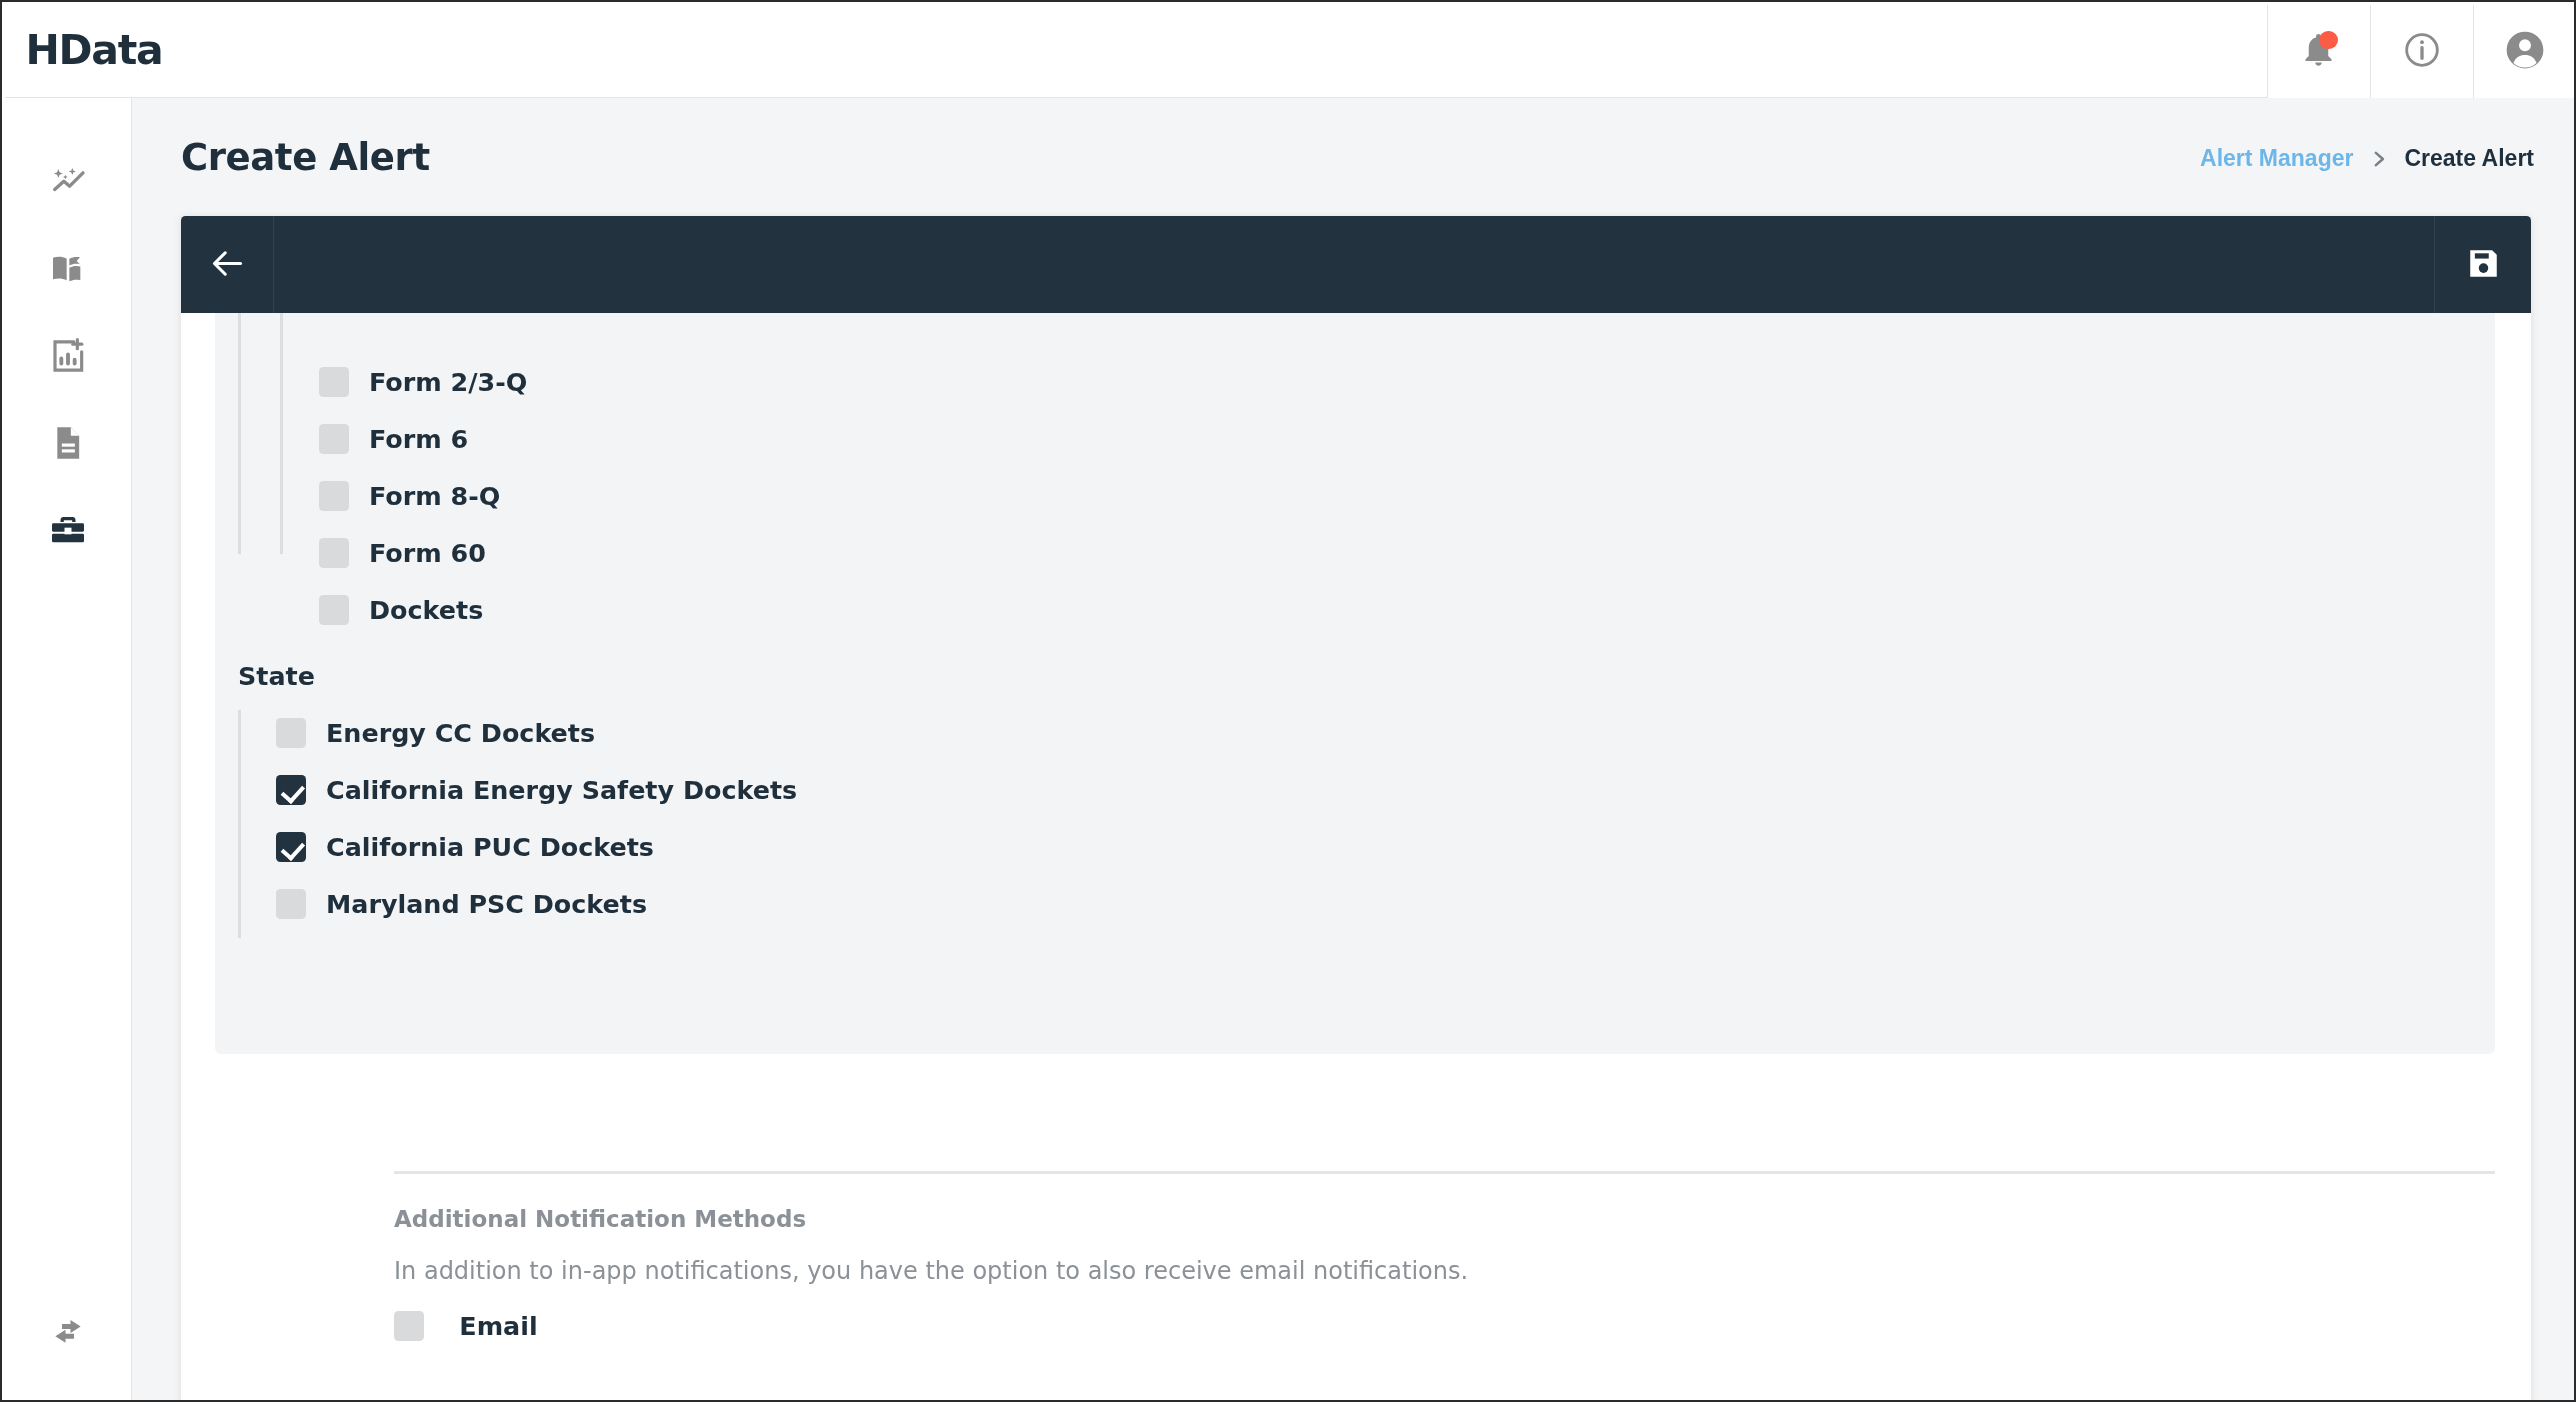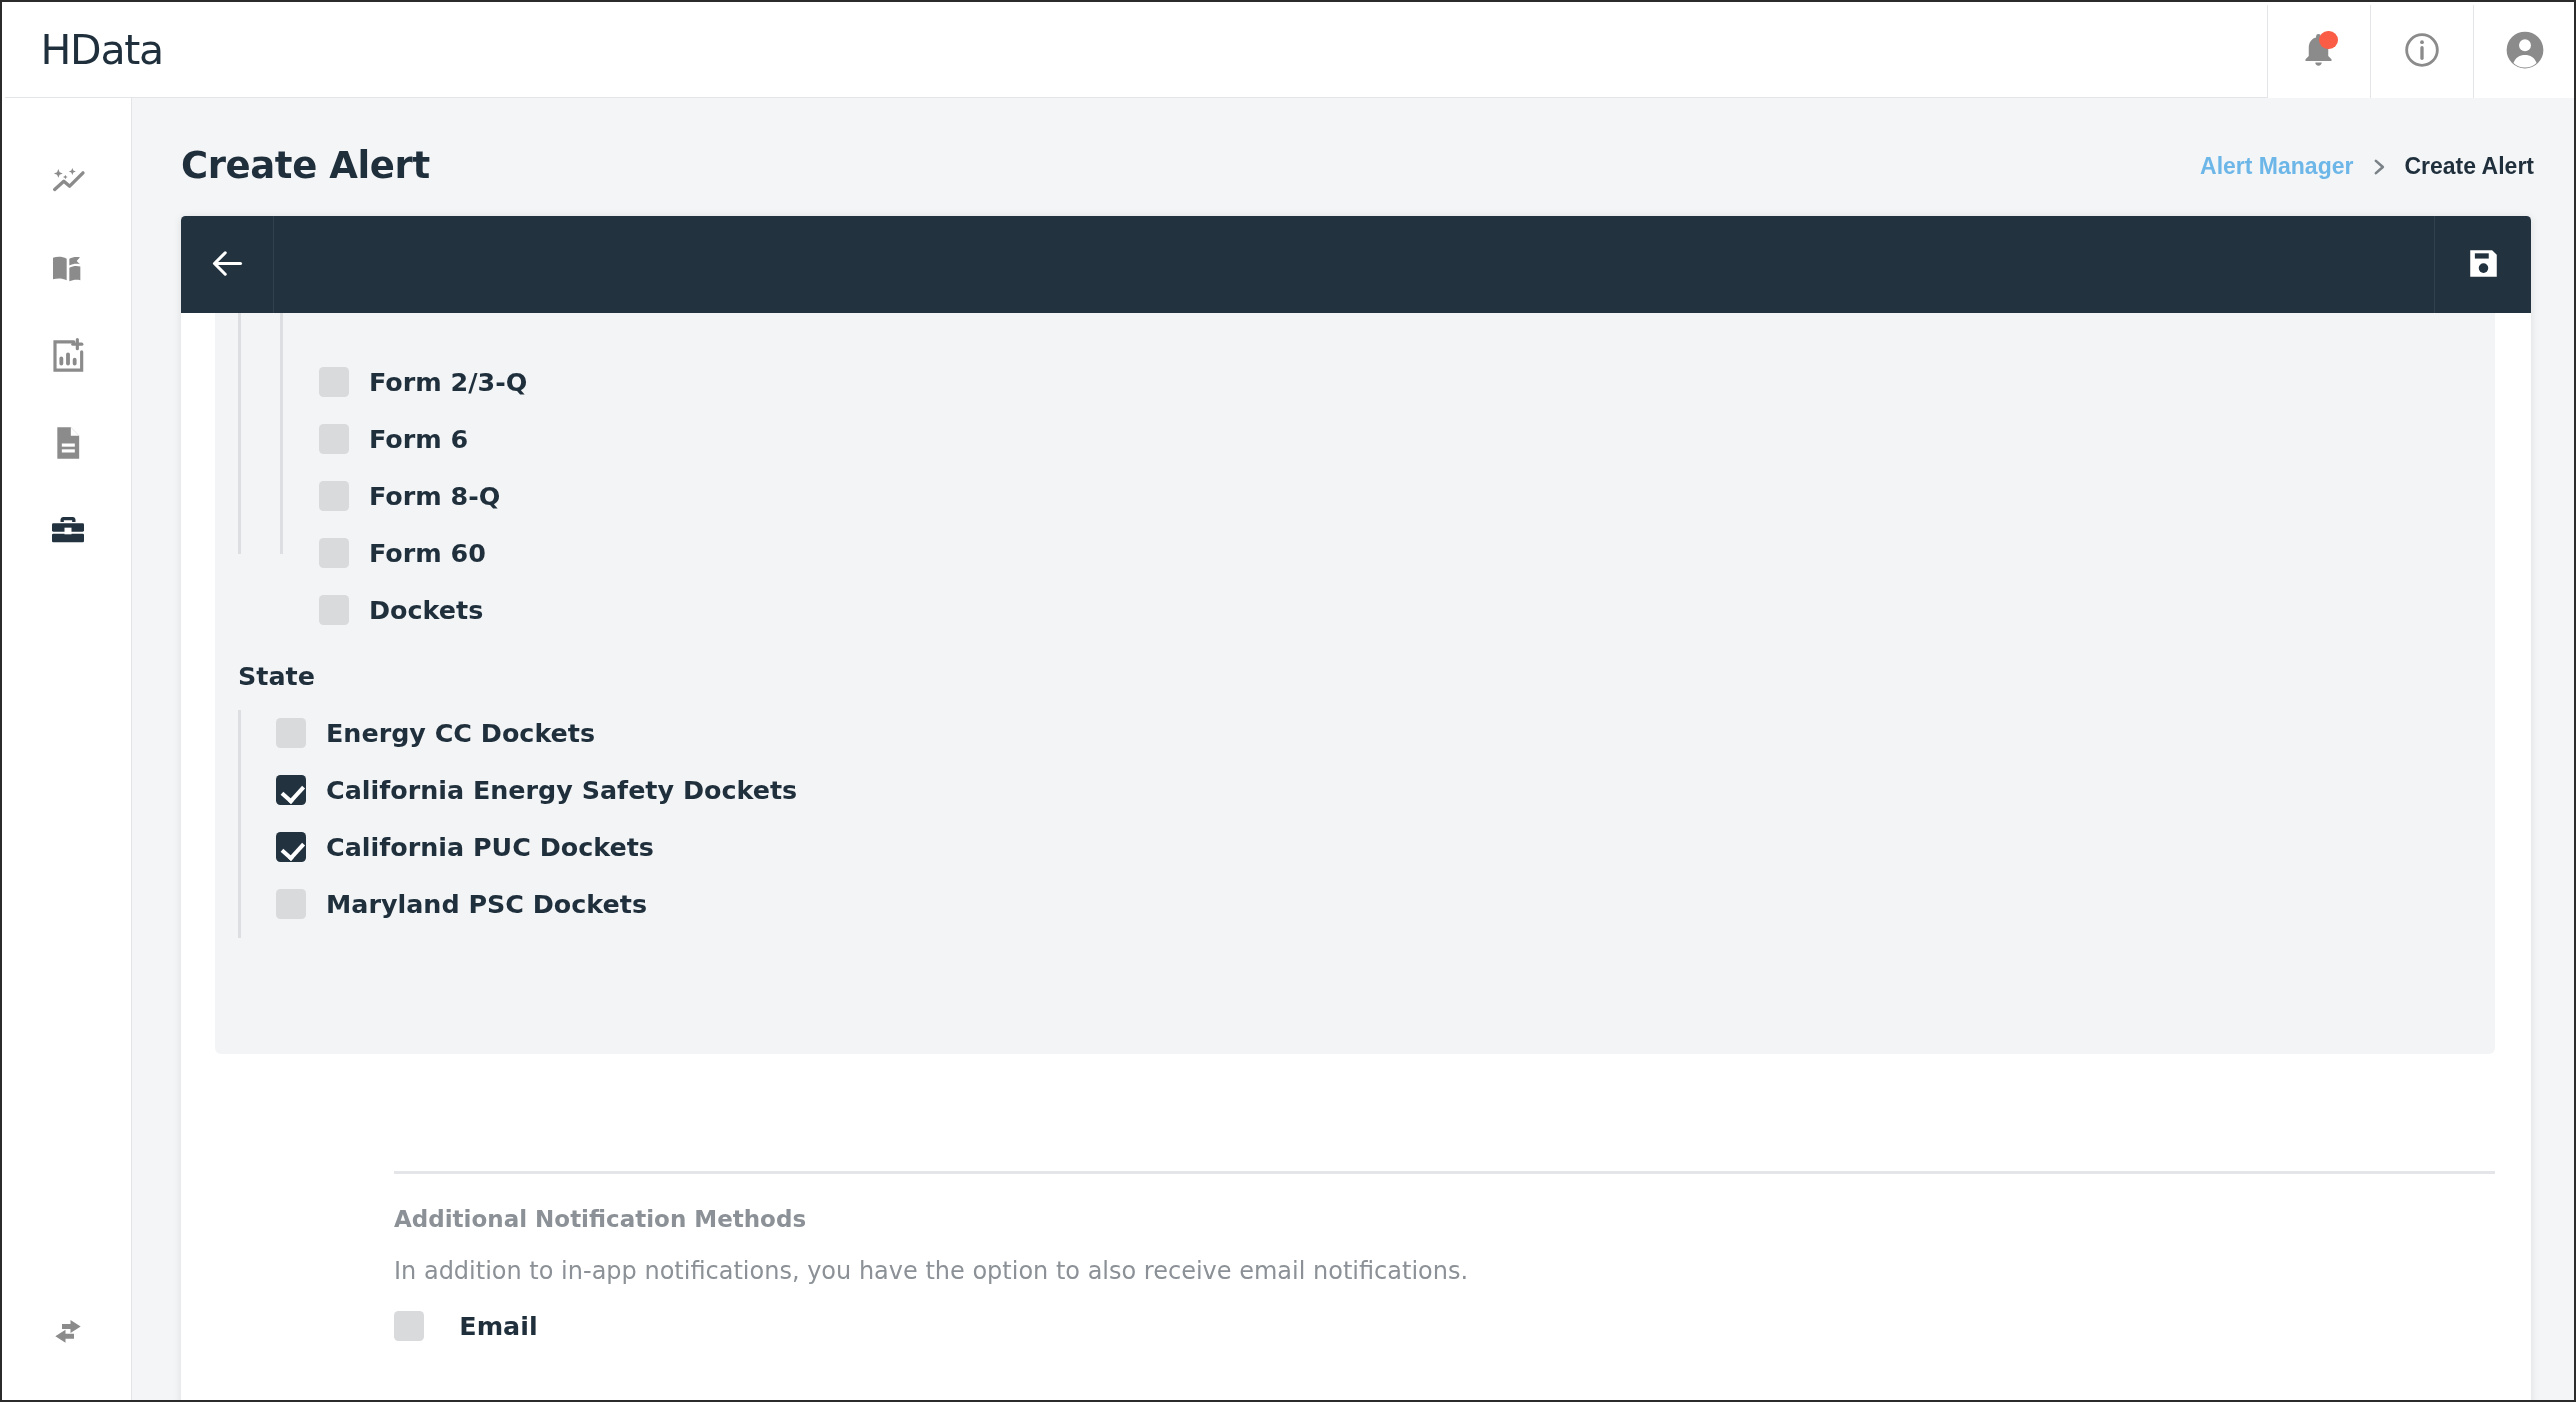--- a/index.html
+++ b/index.html
@@ -28,23 +28,23 @@
     top: 2.6px; left: 2.6px;
     width: 2571px;
     height: 93px;
     background: #ffffff;
     border-bottom: 0.9px solid #e3e5e8;
     display: flex;
     align-items: center;
   }
 
   .brand {
-    margin-left: 36px;
+    margin-left: 21px;
     font-size: 41px;
-    font-weight: 400;
+    font-weight: 700;
     color: #1f2f3c;
     letter-spacing: -1.3px;
     line-height: 1;
     font-family: "DejaVu Sans", sans-serif;
   }
 
   .topbar-actions {
     position: absolute;
     right: 0; top: 0;
     height: 93px;
@@ -110,21 +110,21 @@
     top: 96px;
     left: 130px;
     width: 2444px;
     height: 1304px;
     background: #f4f5f7;
     overflow: hidden;
   }
 
   .page-head {
     position: absolute;
-    top: 16px; left: 0;
+    top: 8px; left: 0;
     width: 100%;
     height: 107px;
   }
 
   .page-title {
     position: absolute;
     left: 49px;
     top: 30px;
     font-size: 37px;
     font-weight: 700;

